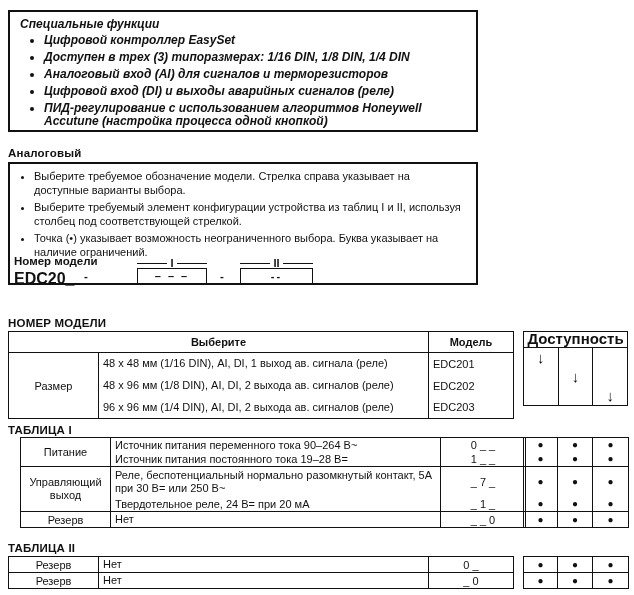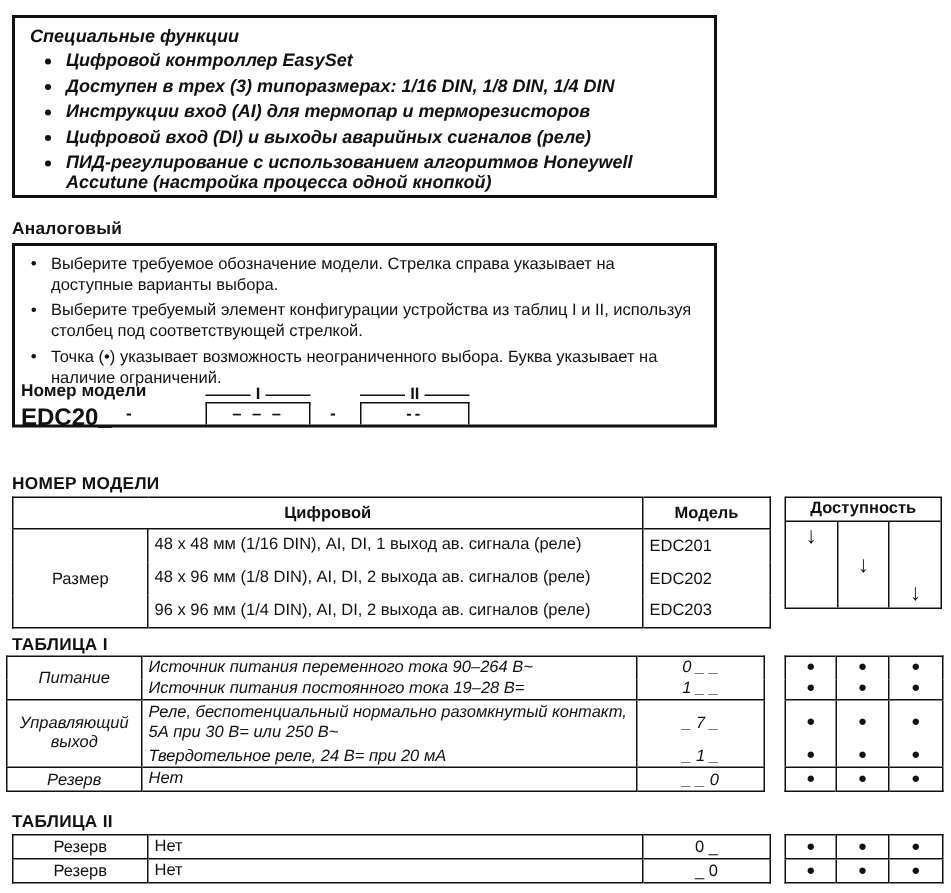--- a/index.html
+++ b/index.html
@@ -36,38 +36,38 @@
   .vline{border-left:1px solid #111;}
   .hline{border-bottom:1px solid #111;}
   .cell-desc{padding:0 3px 0 4px;line-height:13px;text-align:left;}
   .cell-center{text-align:center;}
   .cell-model{padding-left:4px;text-align:left;}
   .bold{font-weight:bold;}
 
   
   .dot-cell{text-align:center;font-size:10px;line-height:10px;}
   .avail-box{left:523px;top:331px;width:105px;height:75px;border:1.5px solid #111;box-sizing:border-box;}
-  .avail-head{height:15px;border-bottom:1px solid #111;text-align:center;font-weight:bold;font-size:11px;line-height:14px;}
+  .avail-head{height:15px;border-bottom:1px solid #111;text-align:center;font-weight:bold;font-size:15px;line-height:14px;}
   .avail-cols{display:flex;height:57px;}
   .avail-col{flex:1;display:flex;justify-content:center;}
   .avail-col + .avail-col{border-left:1px solid #111;}
   .arrow{font-size:15px;line-height:15px;}
   .a-top{align-items:flex-start;padding-top:2px;}
   .a-mid{align-items:center;}
   .a-bot{align-items:flex-end;padding-bottom:2px;}
 </style>
 </head>
 <body>
 
 <div class="abs features-box">
   <div class="features-title">Специальные функции</div>
   <ul class="features-list">
     <li>Цифровой контроллер EasySet</li>
     <li>Доступен в трех (3) типоразмерах: 1/16 DIN, 1/8 DIN, 1/4 DIN</li>
-    <li>Инструкции вход (AI) для термопар и терморезисторов</li>
+    <li>Аналоговый вход (AI) для сигналов и терморезисторов</li>
     <li>Цифровой вход (DI) и выходы аварийных сигналов (реле)</li>
     <li>ПИД-регулирование с использованием алгоритмов Honeywell Accutune (настройка процесса одной кнопкой)</li>
   </ul>
 </div>
 
 <div class="abs sec-heading" style="left:8px;top:147px;">Аналоговый</div>
 
 <div class="abs instructions-box">
   <ul class="instr-list">
     <li>Выберите требуемое обозначение модели. Стрелка справа указывает на доступные варианты выбора.</li>
@@ -100,21 +100,21 @@
 
 <div class="abs" style="left:8px;top:331px;">
   <table class="frame" style="width:505px;">
     <colgroup>
         <col style="width:90px">
         <col style="width:330px">
         <col style="width:85px">
       </colgroup>
     <tbody>
         <tr style="height:21px;">
-      <th colspan="2" class="hline cell-center bold">Цифровой</th>
+      <th colspan="2" class="hline cell-center bold">Выберите</th>
       <th class="hline vline cell-center bold">Модель</th>
     </tr>
     <tr style="height:22px;">
       <td rowspan="3" class="cell-center">Размер</td>
       <td class="vline cell-desc">48 x 48 мм (1/16 DIN), AI, DI, 1 выход ав. сигнала (реле)</td>
       <td class="vline cell-model">EDC201</td>
     </tr>
     <tr style="height:22px;">
       <td class="vline cell-desc">48 x 96 мм (1/8 DIN), AI, DI, 2 выхода ав. сигналов (реле)</td>
       <td class="vline cell-model">EDC202</td>
@@ -137,21 +137,21 @@
       <span class="arrow">↓</span>
     </div>
     <div class="avail-col a-bot">
       <span class="arrow">↓</span>
     </div>
   </div>
 </div>
 
 <div class="abs sec-heading" style="left:8px;top:424px;">ТАБЛИЦА I</div>
 
-<div class="abs" style="left:4px;top:437px;font-style:italic;">
+<div class="abs" style="left:20px;top:437px;">
   <table class="frame" style="width:505px;">
     <colgroup>
         <col style="width:90px">
         <col style="width:330px">
         <col style="width:85px">
       </colgroup>
     <tbody>
         <tr style="height:15px;">
       <td rowspan="2" class="hline cell-center">Питание</td>
       <td class="vline cell-desc">Источник питания переменного тока 90–264 В~</td>

